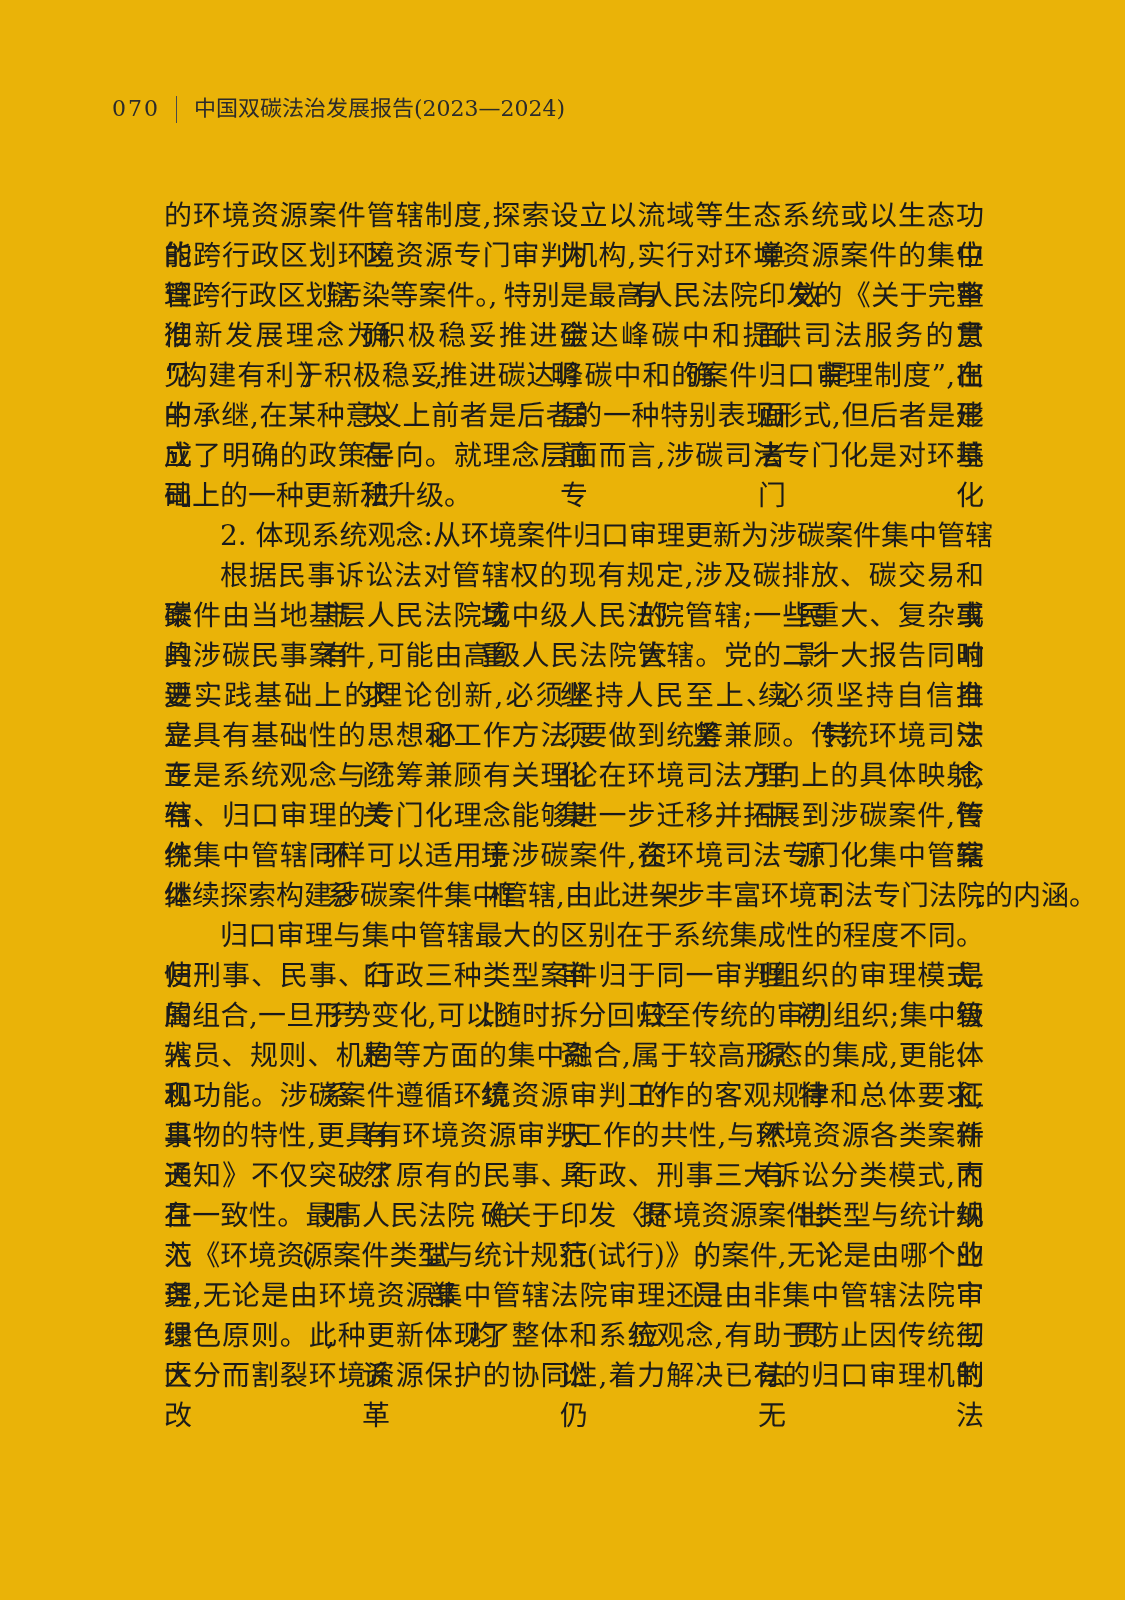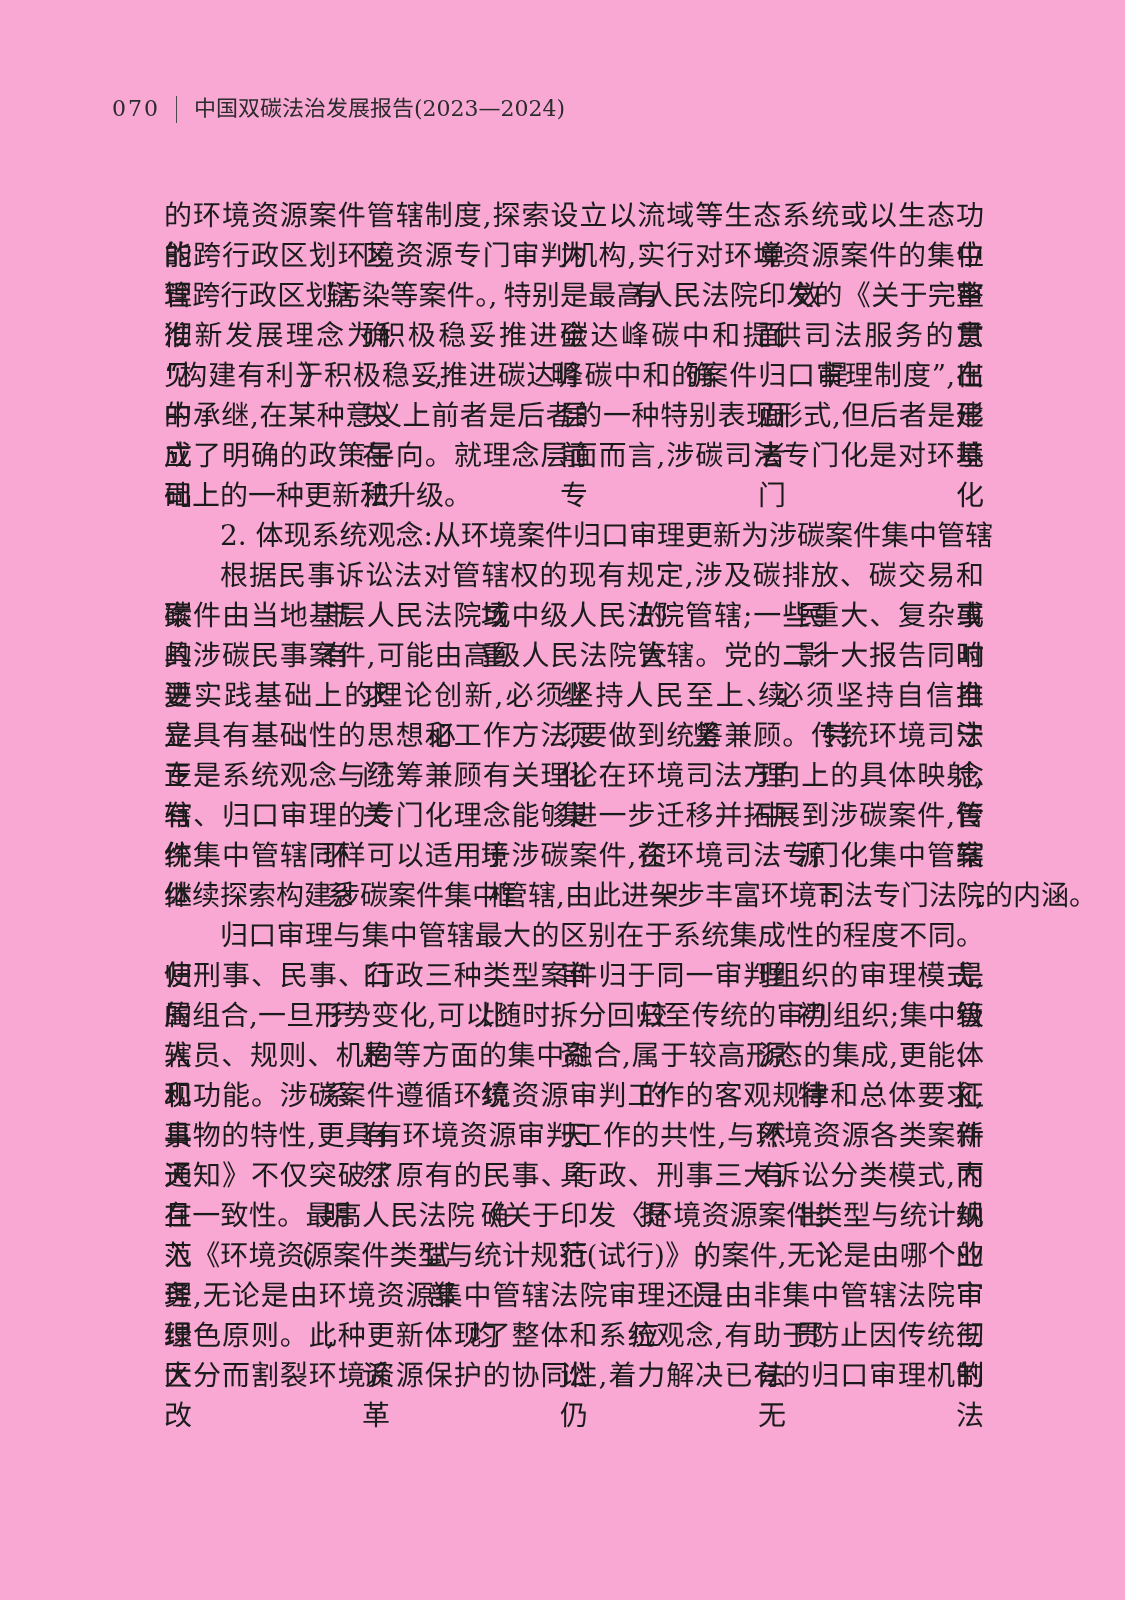--- a/index.html
+++ b/index.html
@@ -4,21 +4,21 @@
 <style>
   html, body {
     margin: 0;
     padding: 0;
     background: #ffffff;
   }
   .page {
     position: relative;
     width: 1125px;
     height: 1600px;
-    background: #f9a8d4;
+    background: #eab308;
     overflow: hidden;
     font-family: "DejaVu Serif", "Liberation Serif", serif;
     color: #1c1c1c;
   }
   .running-header {
     position: absolute;
     left: 112px;
     top: 94px;
     display: flex;
     align-items: center;

